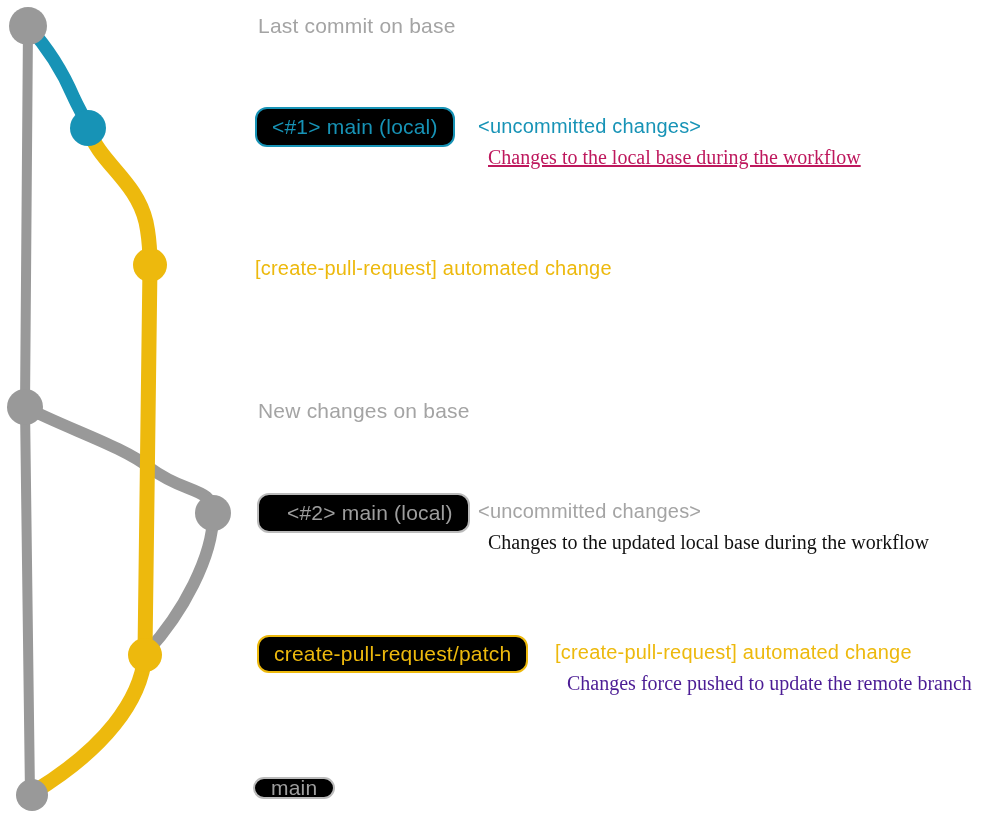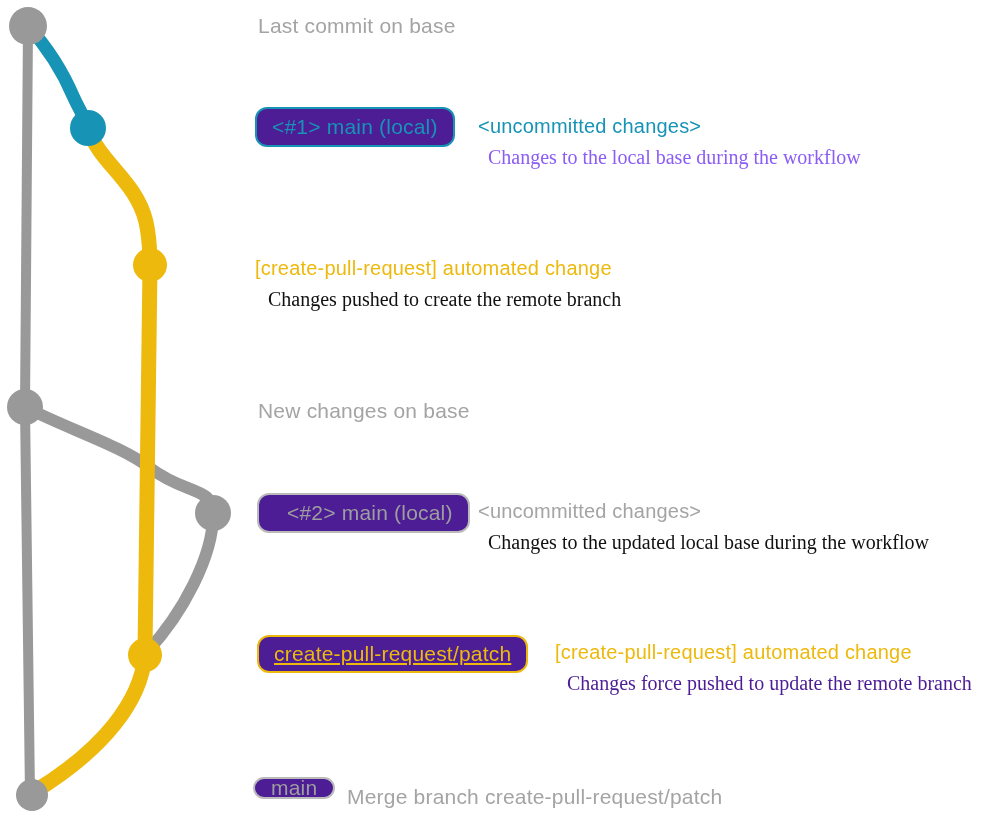--- a/index.html
+++ b/index.html
@@ -13,21 +13,21 @@
   .graph-svg{position:absolute;left:0;top:0;}
   .abs{position:absolute;white-space:nowrap;text-align:right;}
   .label-gray{font-size:21px;letter-spacing:.2px;}
   .title{font-size:20px;letter-spacing:.2px;}
   .caption{font-family:"Liberation Serif",serif;font-size:20px;}
   .badge{
     display:inline-flex;align-items:center;justify-content:center;
     border:2px solid #999;border-radius:12px;
     font-size:21px;letter-spacing:.2px;
     padding:0 15px;box-sizing:border-box;
-    background:#4c1d95;
+    background:#000000;
   }
 </style>
 </head>
 <body>
 
 <div class="stage">
 
   <svg class="graph-svg" width="981" height="827" viewBox="0 0 981 827">
 
     <path d="M 28 26 L 25 407 L 30 795" fill="none" stroke-width="10" stroke="#999999"></path>
@@ -46,31 +46,29 @@
     <circle cx="25" cy="407" r="18" fill="#999999"></circle>
     <circle cx="213" cy="513" r="18" fill="#999999"></circle>
     <circle cx="145" cy="655" r="17" fill="#edb90d"></circle>
     <circle cx="32" cy="795" r="16" fill="#999999"></circle>
   </svg>
 
   <div class="abs label-gray" style="left: 258px; top: 14px; color: rgb(164, 164, 164);">Last commit on base</div>
 
   <div class="abs badge" style="left: 255px; top: 107px; height: 40px; color: rgb(23, 147, 182); border-color: rgb(23, 147, 182);">&lt;#1&gt; main (local)</div>
   <div class="abs title" style="left: 478px; top: 115px; color: rgb(23, 147, 182);">&lt;uncommitted changes&gt;</div>
-  <div class="abs caption" style="left: 488px; top: 146px; color: #8b5cf6;">Changes to the local base during the workflow</div>
+  <div class="abs caption" style="left: 488px; top: 146px; color: #be185d; text-decoration: underline;">Changes to the local base during the workflow</div>
 
   <div class="abs title" style="left: 255px; top: 257px; color: rgb(237, 185, 13);">[create-pull-request] automated change</div>
-  <div class="abs caption" style="left: 268px; top: 288px; color: rgb(17, 17, 17);">Changes pushed to create the remote branch</div>
 
   <div class="abs label-gray" style="left: 258px; top: 399px; color: rgb(164, 164, 164);">New changes on base</div>
 
   <div class="abs badge" style="left: 257px; top: 493px; height: 40px; color: rgb(158, 158, 158); border-color: rgb(187, 187, 187); padding-left: 28px;">&lt;#2&gt; main (local)</div>
   <div class="abs title" style="left: 478px; top: 500px; color: rgb(164, 164, 164);">&lt;uncommitted changes&gt;</div>
   <div class="abs caption" style="left: 488px; top: 531px; color: rgb(17, 17, 17);">Changes to the updated local base during the workflow</div>
 
-  <div class="abs badge" style="left: 257px; top: 635px; height: 38px; color: rgb(237, 185, 13); border-color: rgb(237, 185, 13); text-decoration: underline;">create-pull-request/patch</div>
+  <div class="abs badge" style="left: 257px; top: 635px; height: 38px; color: rgb(237, 185, 13); border-color: rgb(237, 185, 13);">create-pull-request/patch</div>
   <div class="abs title" style="left: 555px; top: 641px; color: rgb(237, 185, 13);">[create-pull-request] automated change</div>
   <div class="abs caption" style="left: 567px; top: 672px; color: #4c1d95;">Changes force pushed to update the remote branch</div>
 
   <div class="abs badge" style="left: 253px; top: 777px; height: 22px; padding: 0px 16px; color: rgb(158, 158, 158); border-color: rgb(187, 187, 187);">main</div>
-  <div class="abs label-gray" style="left: 347px; top: 785px; color: rgb(164, 164, 164);">Merge branch create-pull-request/patch</div>
 
 </div>
 
 </body></html>

